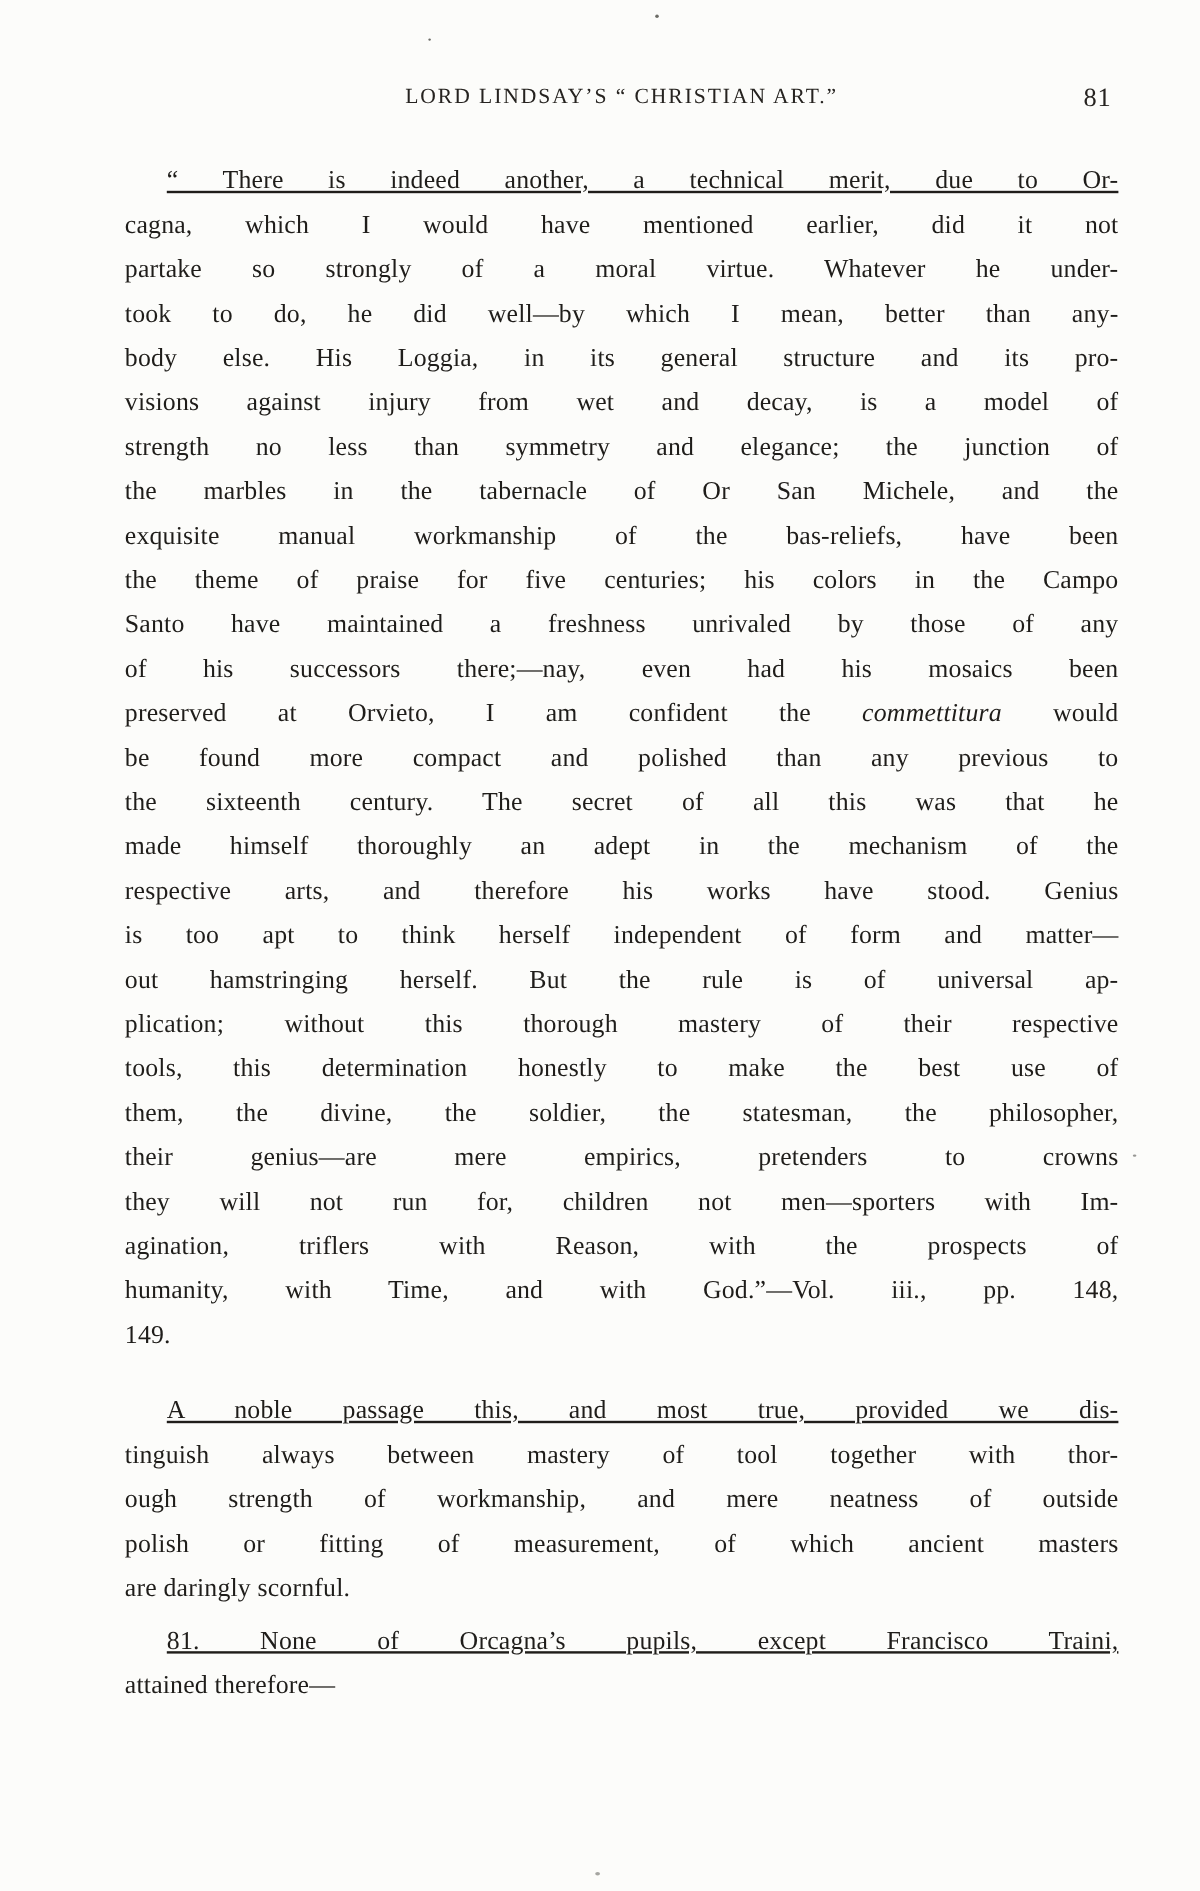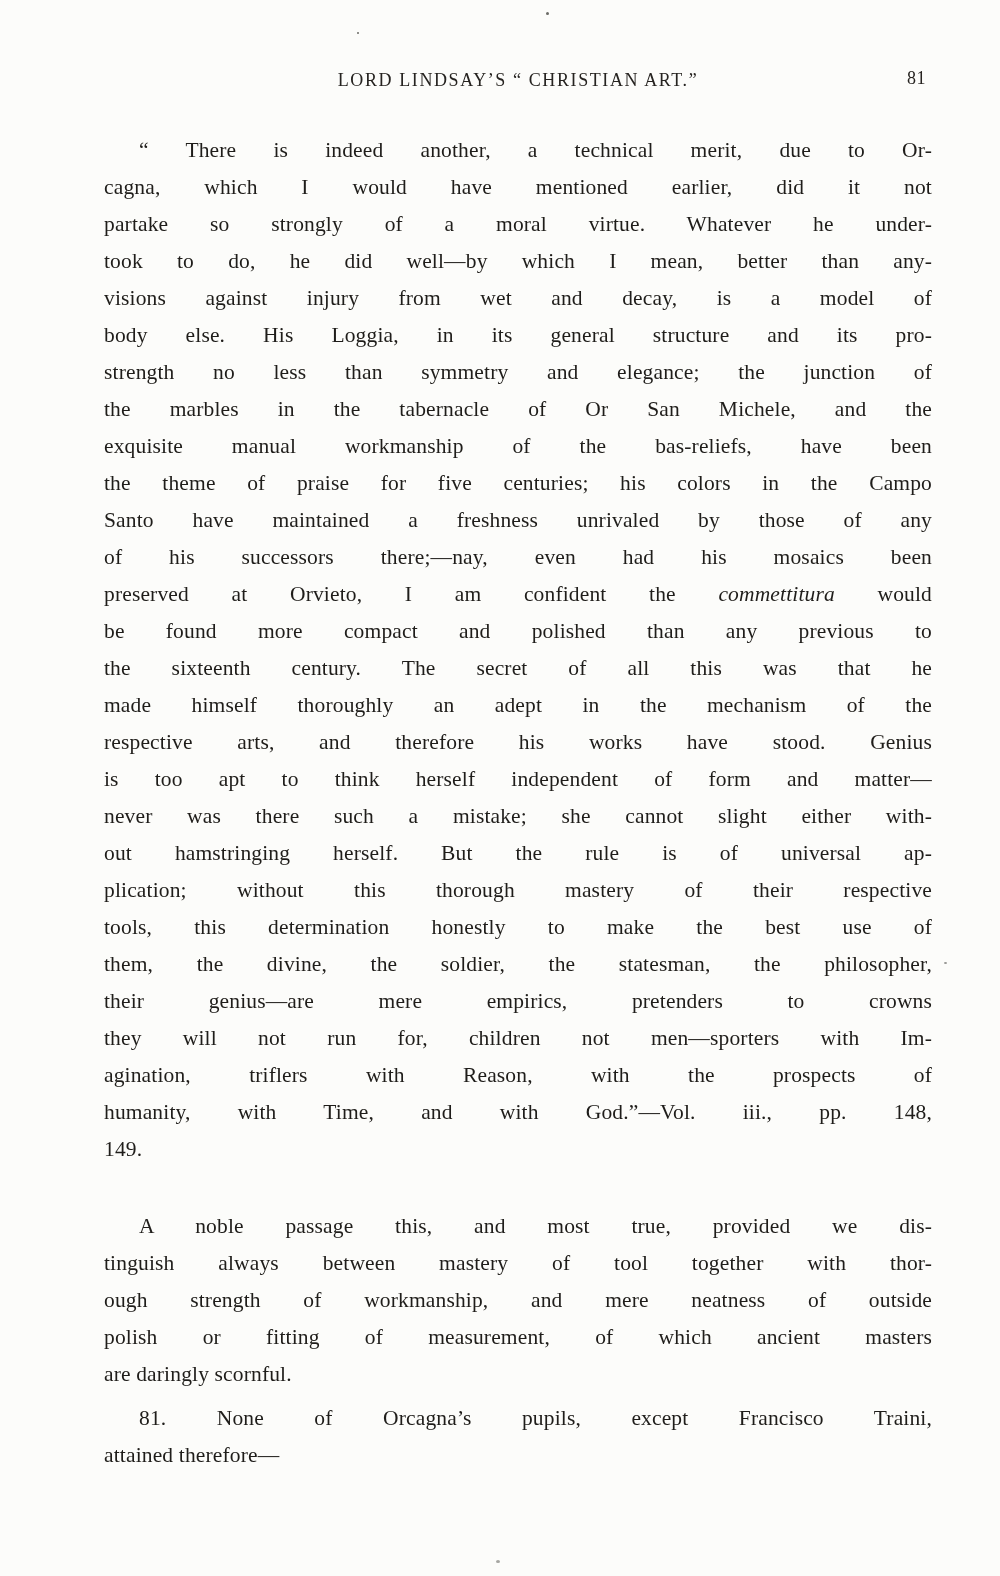--- a/index.html
+++ b/index.html
@@ -29,38 +29,38 @@
     font-size: 18px;
     letter-spacing: 1.6px;
     color: #262320;
     height: 26px;
   }
   .header-title { white-space: nowrap; }
   .page-number {
     position: absolute;
     right: 6px;
     top: -2px;
-    font-size: 18px;
+    font-size: 22px;
     letter-spacing: 0.5px;
   }
   .page-body {
     margin-top: 36px;
     font-size: 21.5px;
     line-height: 37px;
     letter-spacing: 0.15px;
   }
-  .paragraph + .paragraph { margin-top: 40px; }
+  .paragraph + .paragraph { margin-top: 26px; }
   .paragraph:nth-child(3) { margin-top: 7px; }
   .line {
     text-align: justify;
     text-align-last: justify;
     min-height: 37px;
   }
   .line.last { text-align-last: left; }
-  .line.indent { text-indent: 35px; }
+  .line.indent { text-indent: 35px; text-decoration: underline; }
   .italic { font-style: italic; }
   
   .speck {
     position: absolute;
     background: #6b6b66;
     border-radius: 50%;
   }
   .speck.s1 { left: 546px; top: 12px; width: 3px; height: 3px; }
   .speck.s2 { left: 357px; top: 32px; width: 2px; height: 2px; }
   .speck.s3 { left: 944px; top: 962px; width: 3px; height: 2px; opacity: .7; }
@@ -79,35 +79,34 @@
     <div class="running-header">
       <span class="header-title">LORD LINDSAY’S “ CHRISTIAN ART.”</span>
       <span class="page-number">81</span>
     </div>
     <div class="page-body">
         <div class="paragraph">
           <div class="line indent"><span>“ There is indeed another, a technical merit, due to Or-</span></div>
           <div class="line"><span>cagna, which I would have mentioned earlier, did it not</span></div>
           <div class="line"><span>partake so strongly of a moral virtue.  Whatever he under-</span></div>
           <div class="line"><span>took to do, he did well—by which I mean, better than any-</span></div>
+          <div class="line"><span>body else.  His Loggia, in its general structure and its pro-</span></div>
           <div class="line"><span>visions against injury from wet and decay, is a model of</span></div>
-          <div class="line"><span>body else.  His Loggia, in its general structure and its pro-</span></div>
           <div class="line"><span>strength no less than symmetry and elegance; the junction of</span></div>
           <div class="line"><span>the marbles in the tabernacle of Or San Michele, and the</span></div>
           <div class="line"><span>exquisite manual workmanship of the bas-reliefs, have been</span></div>
           <div class="line"><span>the theme of praise for five centuries; his colors in the Campo</span></div>
           <div class="line"><span>Santo have maintained a freshness unrivaled by those of any</span></div>
           <div class="line"><span>of his successors there;—nay, even had his mosaics been</span></div>
           <div class="line"><span>preserved at Orvieto, I am confident the </span><span class="italic">commettitura</span><span> would</span></div>
           <div class="line"><span>be found more compact and polished than any previous to</span></div>
           <div class="line"><span>the sixteenth century.  The secret of all this was that he</span></div>
           <div class="line"><span>made himself thoroughly an adept in the mechanism of the</span></div>
           <div class="line"><span>respective arts, and therefore his works have stood.   Genius</span></div>
           <div class="line"><span>is too apt to think herself independent of form and matter—</span></div>
-          <div class="line"><span>never was there such a mistake; she cannot slight either with-</span></div>
           <div class="line"><span>out hamstringing herself.   But the rule is of universal ap-</span></div>
           <div class="line"><span>plication; without this thorough mastery of their respective</span></div>
           <div class="line"><span>tools, this determination honestly to make the best use of</span></div>
           <div class="line"><span>them, the divine, the soldier, the statesman, the philosopher,</span></div>
           <div class="line"><span>their genius—are mere empirics, pretenders to crowns</span></div>
           <div class="line"><span>they will not run for, children not men—sporters with Im-</span></div>
           <div class="line"><span>agination, triflers with Reason, with the prospects of</span></div>
           <div class="line"><span>humanity, with Time, and with God.”—Vol. iii., pp. 148,</span></div>
           <div class="line last"><span>149.</span></div>
         </div>

